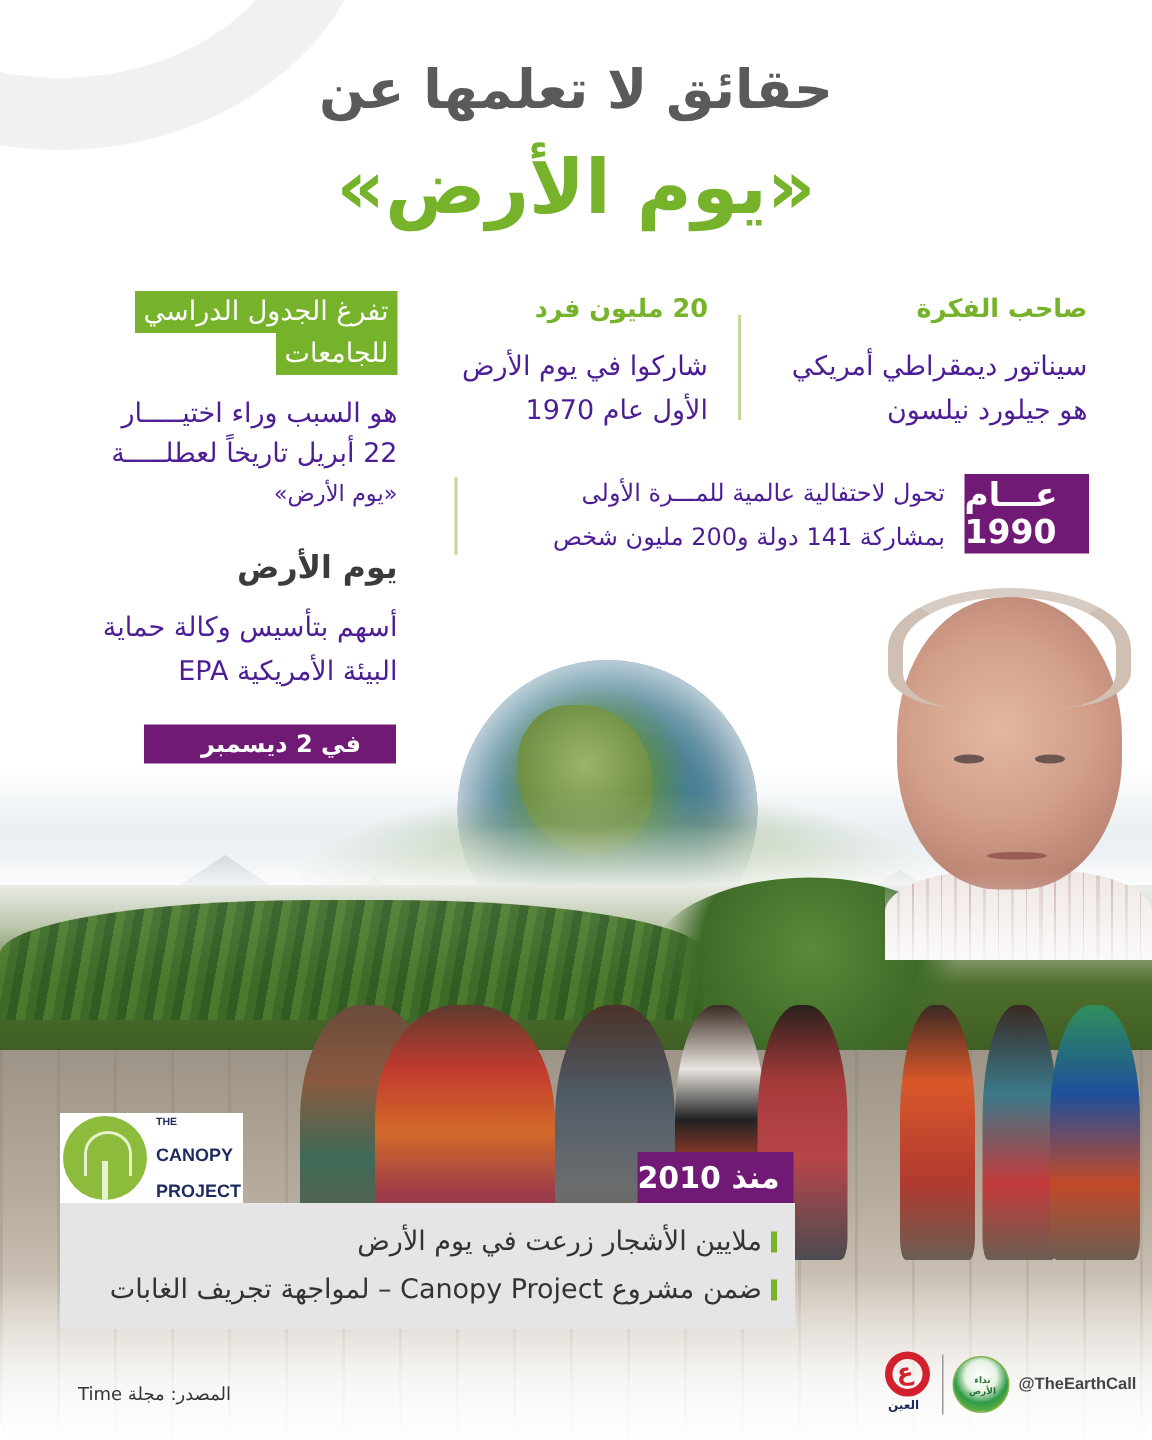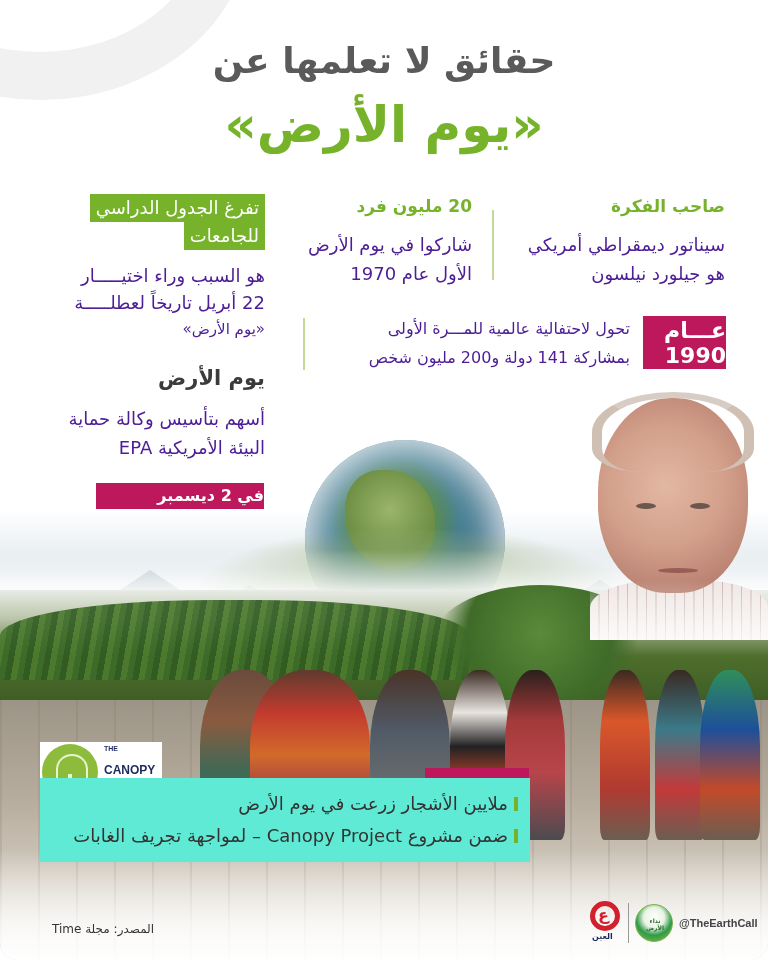--- a/index.html
+++ b/index.html
@@ -18,21 +18,21 @@
   .title-1 { position: absolute; top: 40px; left: 0; width: 768px; text-align: center; font-size: 36px; font-weight: bold; color: #5a5a5a; }
   .title-2 { position: absolute; top: 96px; left: 0; width: 768px; text-align: center; font-size: 50px; font-weight: bold; color: #77b32a; }
 
   
   .block { position: absolute; direction: rtl; text-align: right; }
   .heading-green { font-size: 17px; font-weight: bold; color: #77b32a; }
   .body-text { font-size: 18px; line-height: 29px; color: #4c1d95; }
 
   .vline { position: absolute; width: 2px; background: #c4d89a; }
 
-  .badge { position: absolute; background: #be185d; color: #fff; font-weight: bold; direction: rtl; text-align: right; }
+  .badge { position: absolute; background: #701a75; color: #fff; font-weight: bold; direction: rtl; text-align: left; }
 
   
   .scene { position: absolute; left: 0; top: 420px; width: 768px; height: 540px; overflow: hidden; }
   .mountains { position: absolute; left: 0; top: 90px; width: 768px; height: 120px;
                background: linear-gradient(180deg, rgba(255,255,255,0) 0%, rgba(200,214,222,0.55) 50%, rgba(255,255,255,0.9) 100%); }
   .mtn { position: absolute; bottom: 0; width: 0; height: 0; border-style: solid; border-color: transparent; }
   .globe { position: absolute; left: 305px; top: 20px; width: 200px; height: 200px; border-radius: 50%;
            background: radial-gradient(circle at 45% 40%, #8db36a 0%, #5f8f4a 22%, #3f7a8e 40%, #2d6180 62%, #1f4766 85%, #183a55 100%);
            box-shadow: 0 0 40px 10px rgba(255,255,255,0.9) inset; }
   .globe-land { position: absolute; left: 40px; top: 30px; width: 90px; height: 100px; border-radius: 40% 55% 45% 60%;
@@ -70,21 +70,21 @@
 
   
   .canopy-logo-box { position: absolute; left: 40px; top: 742px; width: 122px; height: 60px; background: #fff; display: flex; align-items: center; }
   .canopy-circle { width: 56px; height: 56px; border-radius: 50%; background: #8dbb3c; margin-left: 2px; position: relative; overflow: hidden; }
   .canopy-circle::before { content: ""; position: absolute; left: 14px; top: 10px; width: 28px; height: 28px; border: 2px solid #e7f2cf; border-radius: 50% 50% 0 0; border-bottom: none; }
   .canopy-circle::after { content: ""; position: absolute; left: 26px; top: 30px; width: 4px; height: 26px; background: #e7f2cf; }
   .canopy-text { margin-left: 6px; color: #1d2a5e; font-family: "Liberation Sans", sans-serif; font-weight: bold; line-height: 1; }
   .canopy-the { font-size: 7px; }
   .canopy-name { font-size: 12px; margin-top: 12px; }
 
-  .canopy-box { position: absolute; left: 40px; top: 778px; width: 490px; height: 84px; background: #5eead4; direction: rtl; text-align: right; padding: 10px 12px 0 12px; }
+  .canopy-box { position: absolute; left: 40px; top: 802px; width: 490px; height: 84px; background: #e5e5e5; direction: rtl; text-align: right; padding: 10px 12px 0 12px; }
   .bullet-row { font-size: 18px; line-height: 32px; color: #333; display: flex; align-items: center; gap: 6px; }
   .bullet-bar { width: 4px; height: 14px; background: #77b32a; display: inline-block; flex: 0 0 auto; }
 
   
   .source { position: absolute; left: 52px; top: 922px; font-size: 12px; color: #333; direction: rtl; }
   .footer-logos { position: absolute; left: 588px; top: 898px; height: 50px; display: flex; align-items: center; gap: 6px; }
   .ain-logo { width: 34px; height: 44px; position: relative; }
   .ain-ring { position: absolute; left: 2px; top: 0; width: 30px; height: 30px; border-radius: 50%; border: 5px solid #d2202f; }
   .ain-glyph { position: absolute; left: 10px; top: 4px; font-size: 16px; color: #d2202f; font-weight: bold; }
   .ain-name { position: absolute; left: 4px; top: 31px; font-size: 8px; color: #1d2a5e; font-weight: bold; }

